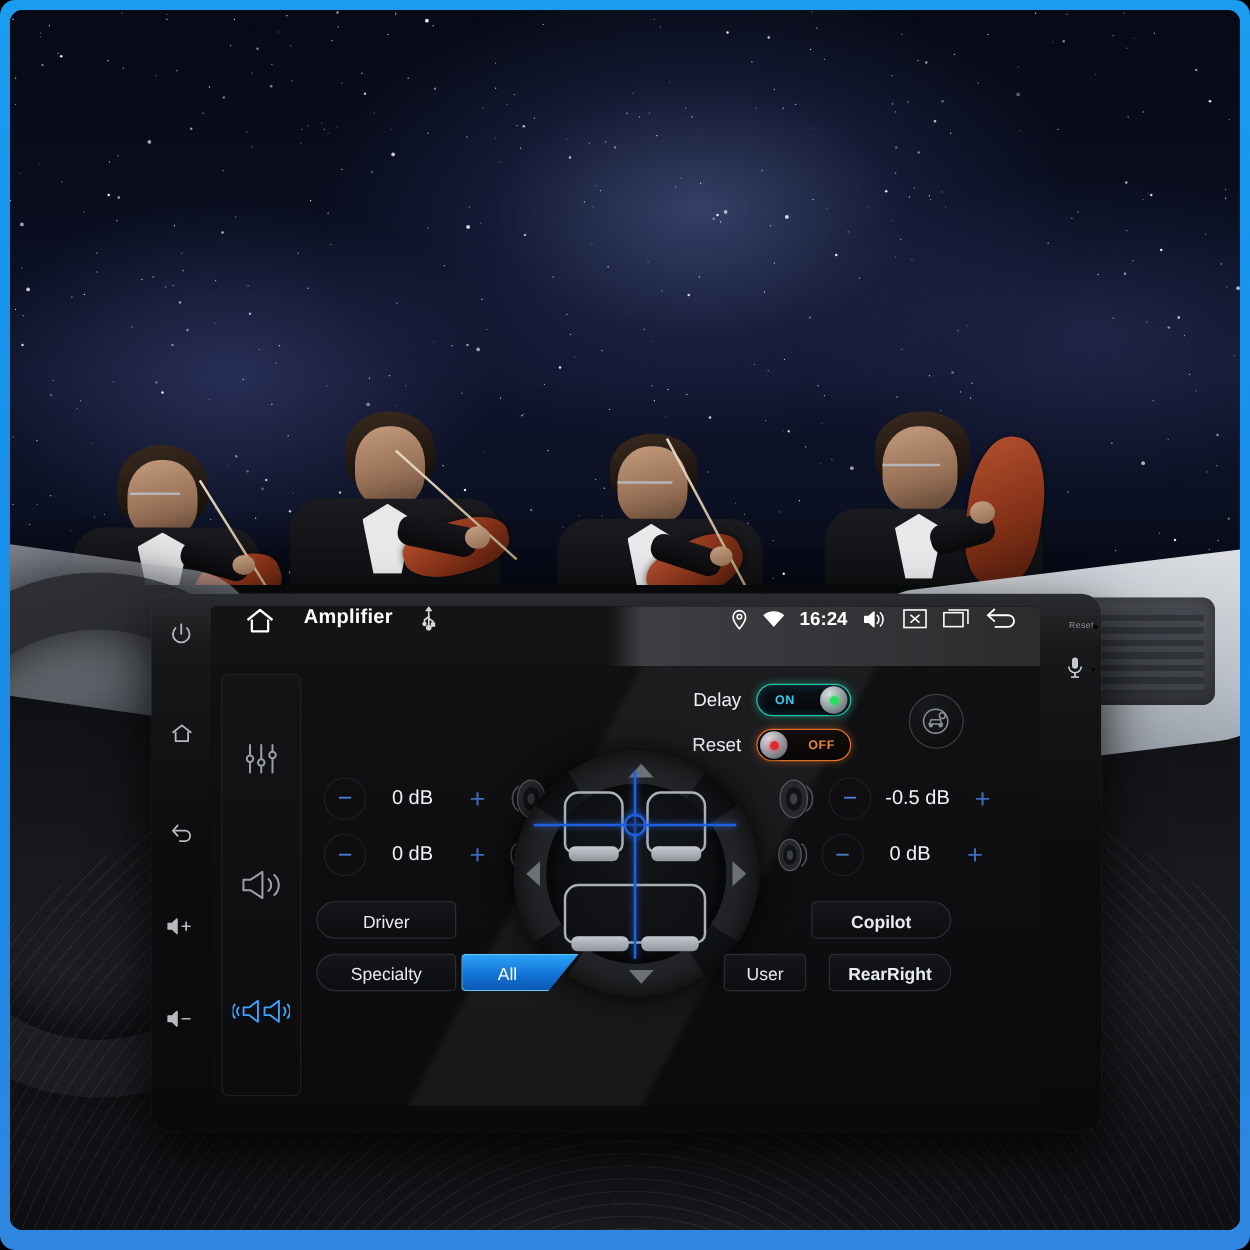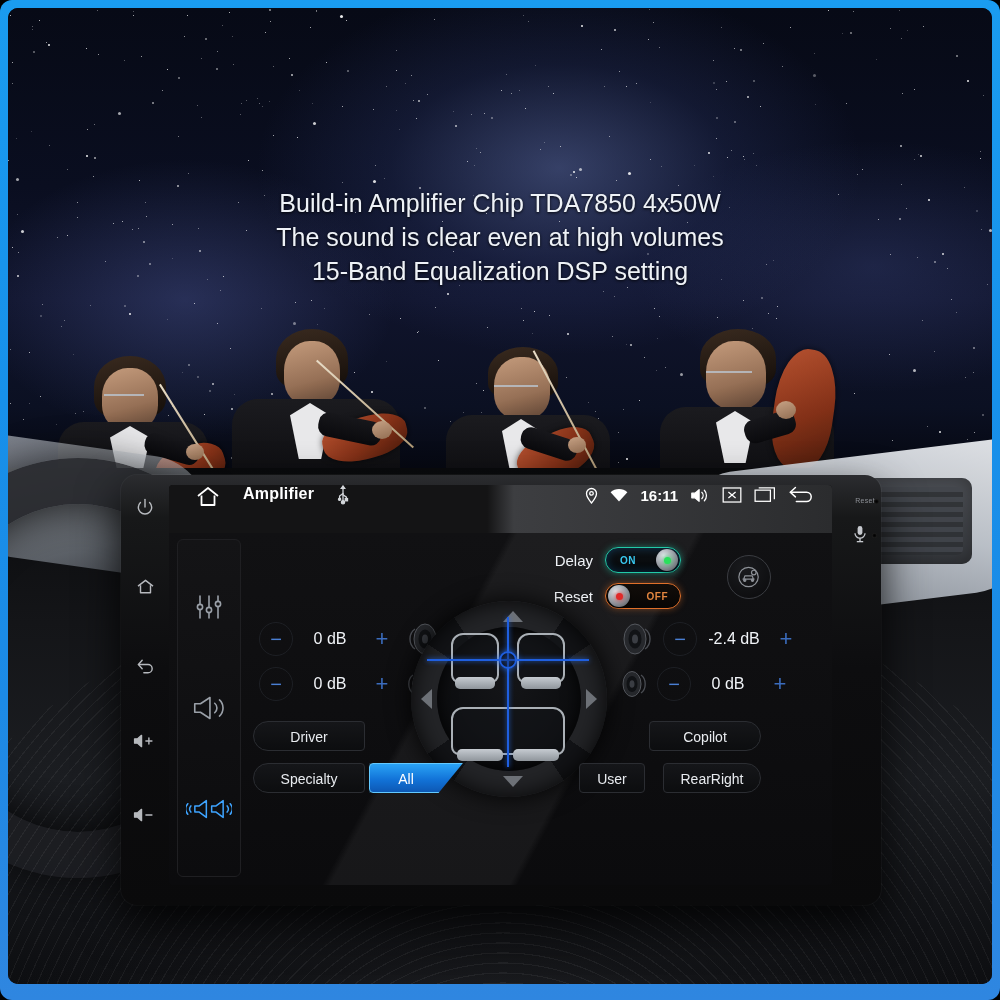--- a/index.html
+++ b/index.html
@@ -340,21 +340,21 @@
   }
   .pbtn.sel {
     color:#fff; border:1px solid #63c9ff; border-radius:4px 0 0 4px;
     background:linear-gradient(180deg,#2aa3f5 0%,#1273d8 55%,#0d58b4 100%);
     box-shadow:0 0 12px rgba(60,170,255,.6);
     clip-path:polygon(0 0, 100% 0, 74% 100%, 0 100%);
     padding-right:20px;
   }
   .pbtn.flat { border-radius:4px; }
   .pbtn.lrad { border-radius:15px 4px 4px 15px; }
-  .pbtn.rrad { border-radius:4px 15px 15px 4px; }
+  .pbtn.rrad { border-radius:4px 15px 15px 4px;font-weight:bold; }
 
   svg { display:block; }
 </style>
 </head>
 <body>
 
 <div id="poster">
 <div id="inner">
 
   <div class="sky">
@@ -776,25 +776,20 @@
           <i style="left:650.5px;top:38.5px;width:1px;height:1px;opacity:0.55"></i>
           <i style="left:212.0px;top:282.1px;width:1px;height:1px;opacity:0.49"></i>
           <i style="left:495.2px;top:241.4px;width:1px;height:1px;opacity:0.27"></i>
           <i style="left:881.1px;top:346.2px;width:1px;height:1px;opacity:0.86"></i>
           <i style="left:525.7px;top:302.6px;width:1px;height:1px;opacity:0.93"></i>
           <i style="left:731.6px;top:41.0px;width:2px;height:2px;opacity:0.57"></i>
         </div>
   </div>
 
 
-  <div class="subs">
-    <div>Build-in Amplifier Chip TDA7850 4x50W</div>
-    <div>The sound is clear even at high volumes</div>
-    <div>15-Band Equalization DSP setting</div>
-  </div>
 
   <div class="musicians">
 
     <div class="mus" style="left:40px;width:180px;height:160px;">
       <div class="hair" style="left:46px;top:18px;width:72px;height:62px;"></div>
       <div class="head" style="left:54px;top:30px;width:56px;height:62px;"></div>
       <div class="glass" style="left:56px;top:56px;width:40px;"></div>
       <div class="torso" style="left:10px;top:84px;width:150px;height:76px;"></div>
       <div class="shirt" style="left:62px;top:88px;width:40px;height:52px;"></div>
       <div class="violin" style="left:108px;top:108px;width:70px;height:44px;transform:rotate(-18deg);"></div>
@@ -920,21 +915,21 @@
               <svg width="13" height="17" viewBox="0 0 13 17" fill="none" stroke="#fff" stroke-width="1.3">
                 <path d="M6.5 16s5-6 5-9.5A5 5 0 0 0 1.5 6.5C1.5 10 6.5 16 6.5 16z"></path>
                 <circle cx="6.5" cy="6.4" r="1.8"></circle>
               </svg>
             </span>
             <span>
               <svg width="18" height="14" viewBox="0 0 18 14" fill="#ffffff">
                 <path d="M9 13.5L0.6 4.2a12.5 12.5 0 0 1 16.8 0z"></path>
               </svg>
             </span>
-            <span class="sb-time">16:11</span>
+            <span class="sb-time">16:24</span>
             <span>
               <svg width="20" height="17" viewBox="0 0 22 18" fill="none" stroke="#fff" stroke-width="1.4" stroke-linejoin="round">
                 <path d="M2 6.5h3.5L10 2.6v12.8L5.5 11.5H2z" fill="#fff"></path>
                 <path d="M13 5.5a5 5 0 0 1 0 7" stroke-linecap="round"></path>
                 <path d="M15.8 3.2a8.5 8.5 0 0 1 0 11.6" stroke-linecap="round"></path>
               </svg>
             </span>
             <span>
               <svg width="20" height="18" viewBox="0 0 22 20" fill="none" stroke="#fff" stroke-width="1.4">
                 <rect x="1.2" y="2.2" width="19.6" height="15.6"></rect>
@@ -1055,21 +1050,21 @@
                 <svg width="40" height="36" viewBox="0 0 40 36" fill="none" style="transform:scaleX(-1)">
                   <ellipse cx="22" cy="18" rx="11" ry="15" fill="#26282c" stroke="#55585e" stroke-width="1"></ellipse>
                   <ellipse cx="22" cy="18" rx="6.5" ry="9.5" fill="#111316"></ellipse>
                   <ellipse cx="22" cy="18" rx="3" ry="4.5" fill="#3b3e44"></ellipse>
                   <path d="M12 8c-3 2-5 5.5-5 10s2 8 5 10" stroke="#4a4d53" stroke-width="1.4" fill="none"></path>
                 </svg>
               </span>
               <span class="circ">
                     <span class="sign">−</span>
                   </span>
-              <span class="dbval">-2.4 dB</span>
+              <span class="dbval">-0.5 dB</span>
               <span class="plus">+</span>
             </div>
             <div class="dbrow" style="left:368px;top:134px;">
               <span>
                 <svg width="34" height="30" viewBox="0 0 34 30" fill="none" style="transform:scaleX(-1)">
                   <ellipse cx="19" cy="15" rx="9" ry="12.5" fill="#26282c" stroke="#55585e" stroke-width="1"></ellipse>
                   <ellipse cx="19" cy="15" rx="5.5" ry="8" fill="#111316"></ellipse>
                   <ellipse cx="19" cy="15" rx="2.5" ry="3.8" fill="#3b3e44"></ellipse>
                   <path d="M10 6c-2.6 1.7-4.2 4.6-4.2 9s1.6 7.3 4.2 9" stroke="#4a4d53" stroke-width="1.3" fill="none"></path>
                 </svg>

